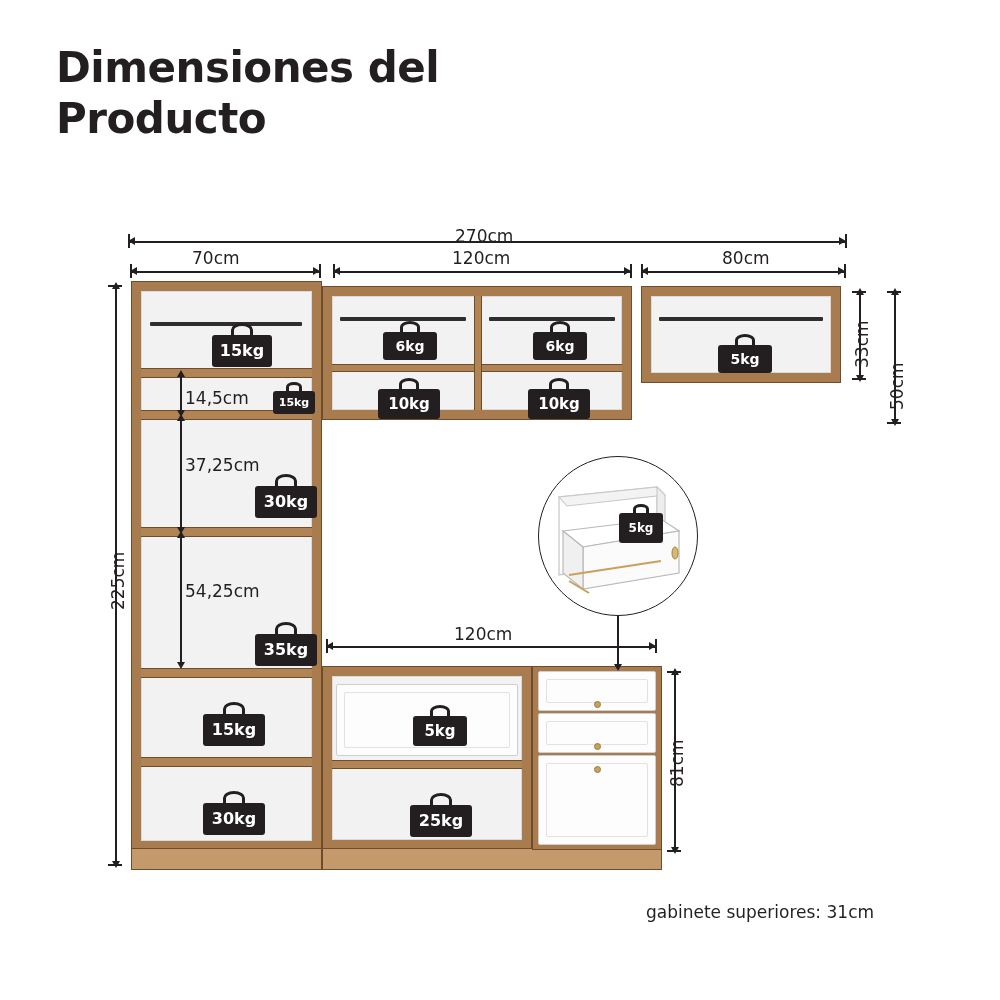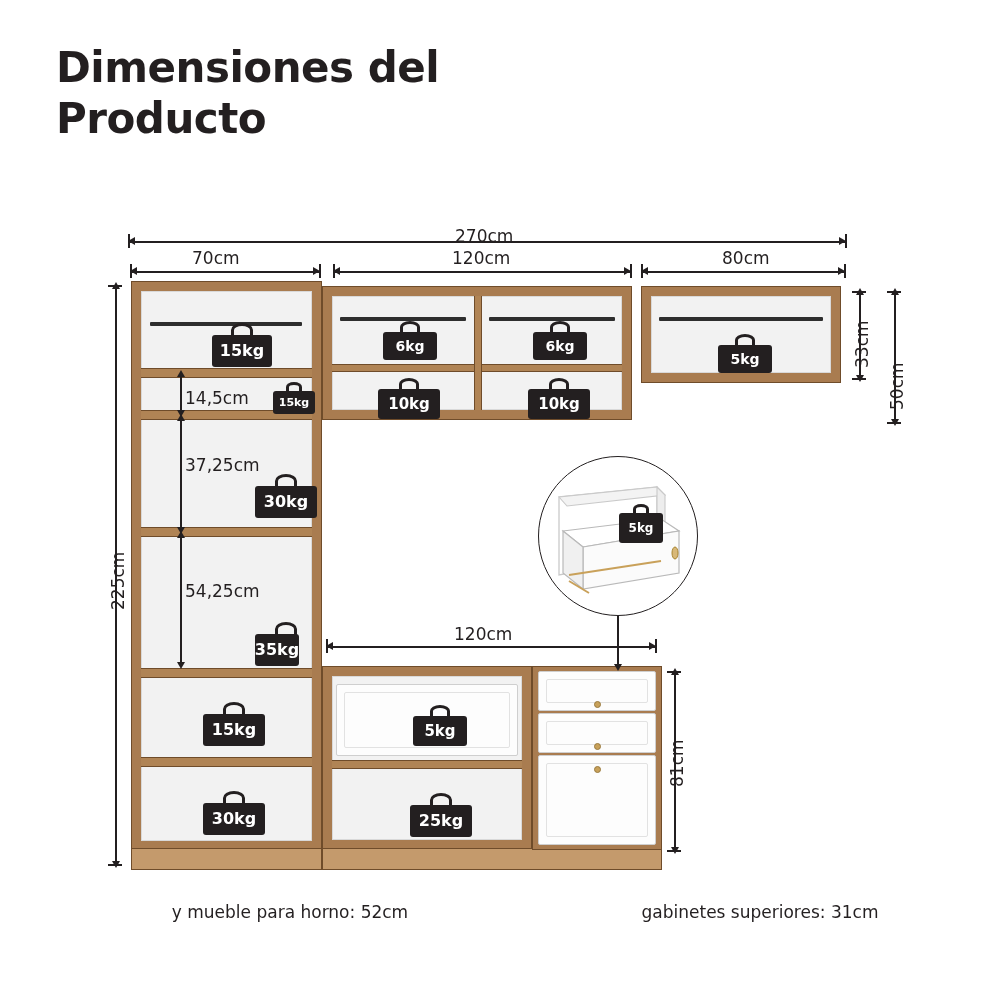--- a/index.html
+++ b/index.html
@@ -286,21 +286,21 @@
     <div class="body" style="width:42px; height:23px;">15kg</div>
   </div>
 
   <div class="weight" style="left:255px; top:486px; width:62px; height:32px; font-size:16px;">
     <div class="handle" style="width:22px; height:14px; margin-left:-11px; top:-12px;"></div>
     <div class="body" style="width:62px; height:32px;">30kg</div>
   </div>
 
   <div class="weight" style="left:255px; top:634px; width:62px; height:32px; font-size:16px;">
     <div class="handle" style="width:22px; height:14px; margin-left:-11px; top:-12px;"></div>
-    <div class="body" style="width:44px; height:32px;">35kg</div>
+    <div class="body" style="width:62px; height:32px;">35kg</div>
   </div>
 
   <div class="weight" style="left:203px; top:714px; width:62px; height:32px; font-size:16px;">
     <div class="handle" style="width:22px; height:14px; margin-left:-11px; top:-12px;"></div>
     <div class="body" style="width:62px; height:32px;">15kg</div>
   </div>
 
   <div class="weight" style="left:203px; top:803px; width:62px; height:32px; font-size:16px;">
     <div class="handle" style="width:22px; height:14px; margin-left:-11px; top:-12px;"></div>
     <div class="body" style="width:62px; height:32px;">30kg</div>
@@ -335,19 +335,18 @@
     <div class="handle" style="width:20px; height:12px; margin-left:-10px; top:-11px;"></div>
     <div class="body" style="width:54px; height:30px;">5kg</div>
   </div>
 
   <div class="weight" style="left:410px; top:805px; width:62px; height:32px; font-size:16px;">
     <div class="handle" style="width:22px; height:14px; margin-left:-11px; top:-12px;"></div>
     <div class="body" style="width:62px; height:32px;">25kg</div>
   </div>
 
   <div class="footnote" style="left:100px; top:900px; width:380px;">
-    <div>y mueble para horno: 52cm</div>
   </div>
   <div class="footnote" style="left:590px; top:900px; width:340px;">
-    <div>gabinetes superiores: 31cm</div>
+    <div>gabinete superiores: 31cm</div>
   </div>
 
 </div>
 
 </body></html>

